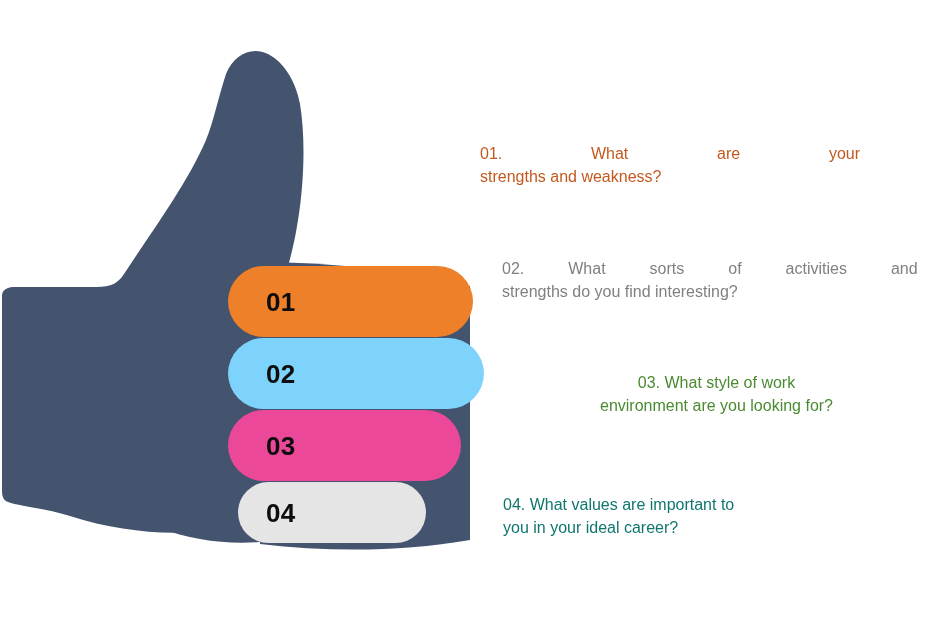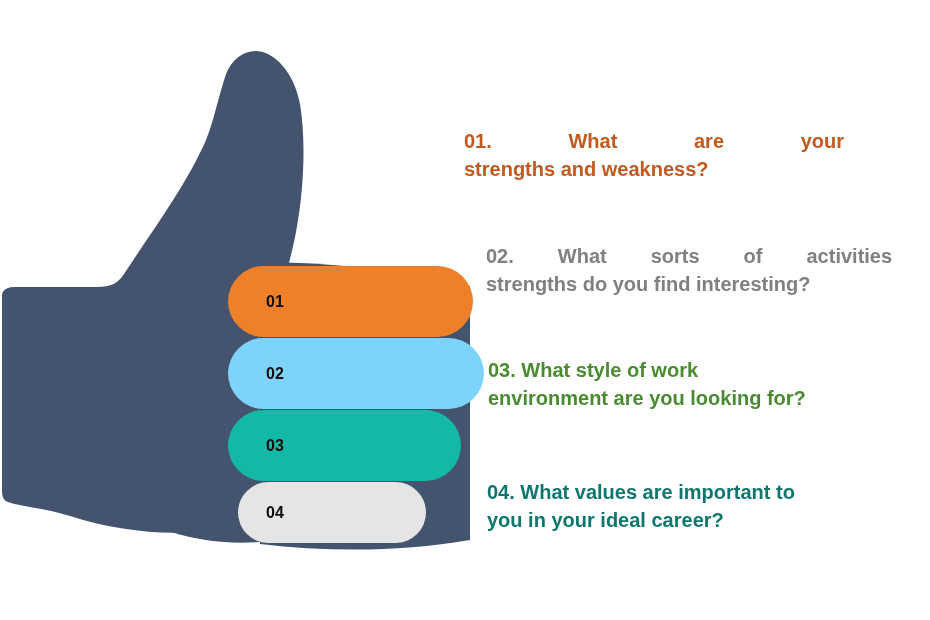--- a/index.html
+++ b/index.html
@@ -31,21 +31,21 @@
   
   .pill {
     position: absolute;
     display: flex;
     align-items: center;
     box-sizing: border-box;
   }
   .pill-label {
     font-family: "Liberation Sans", sans-serif;
     font-weight: bold;
-    font-size: 16px;
+    font-size: 26px;
     color: #0d0d0d;
     letter-spacing: 0.2px;
     line-height: 1;
   }
 
   #pill-01 { left: 228px; top: 266px; width: 245px; height: 71px;
              border-radius: 36px; background: #ED8028; }
   #pill-02 { left: 228px; top: 338px; width: 256px; height: 71px;
              border-radius: 36px; background: #ADADAD; }
   #pill-03 { left: 228px; top: 410px; width: 233px; height: 71px;
@@ -55,24 +55,24 @@
 
   #pill-01 .pill-label { margin-left: 38px; }
   #pill-02 .pill-label { margin-left: 38px; }
   #pill-03 .pill-label { margin-left: 38px; }
   #pill-04 .pill-label { margin-left: 28px; }
 
   
   .qblock {
     position: absolute;
     font-family: "Liberation Sans", sans-serif;
-    font-weight: bold;
-    font-size: 20px;
+    font-weight: normal;
+    font-size: 16px;
     line-height: 1.42;
-    margin: 0;
+    margin: 16px;
   }
   .qblock .qline { display: block; white-space: nowrap; }
 
   #q-01 { left: 464px; top: 127px; width: 380px; color: #C4591F;
           text-align: justify; }
   #q-01 .qline.justified {
     display: flex;
     justify-content: space-between;
     white-space: nowrap;
   }
@@ -128,21 +128,21 @@
              C 3,500 2,496 2,490
              Z" fill="#44536E"></path>
   </svg>
 
   <div class="pill" id="pill-01" style="background: rgb(237, 128, 40);">
     <span class="pill-label">01</span>
   </div>
   <div class="pill" id="pill-02" style="background: #7dd3fc;">
     <span class="pill-label">02</span>
   </div>
-  <div class="pill" id="pill-03" style="background: #14b8a6; align-items: center;">
+  <div class="pill" id="pill-03" style="background: #ec4899; align-items: center;">
     <span class="pill-label">03</span>
   </div>
   <div class="pill" id="pill-04" style="background: #e5e5e5;">
     <span class="pill-label">04</span>
   </div>
 
   <div class="qblock" id="q-01" style="color: rgb(196, 89, 31);">
     <span class="qline justified">
       <span class="qword">01.</span>
       <span class="qword">What</span>
@@ -157,21 +157,21 @@
       <span class="qword">02.</span>
       <span class="qword">What</span>
       <span class="qword">sorts</span>
       <span class="qword">of</span>
       <span class="qword">activities</span>
       <span class="qword">and</span>
     </span>
     <span class="qline">strengths do you find interesting?</span>
   </div>
 
-  <div class="qblock" id="q-03" style="color: rgb(74, 139, 49);">
+  <div class="qblock" id="q-03" style="color: rgb(74, 139, 49); text-align: center;">
     <span class="qline">03. What style of work</span>
     <span class="qline">environment are you looking for?</span>
   </div>
 
   <div class="qblock" id="q-04" style="color: #0f766e;">
     <span class="qline">04. What values are important to</span>
     <span class="qline">you in your ideal career?</span>
   </div>
 
 </div>

